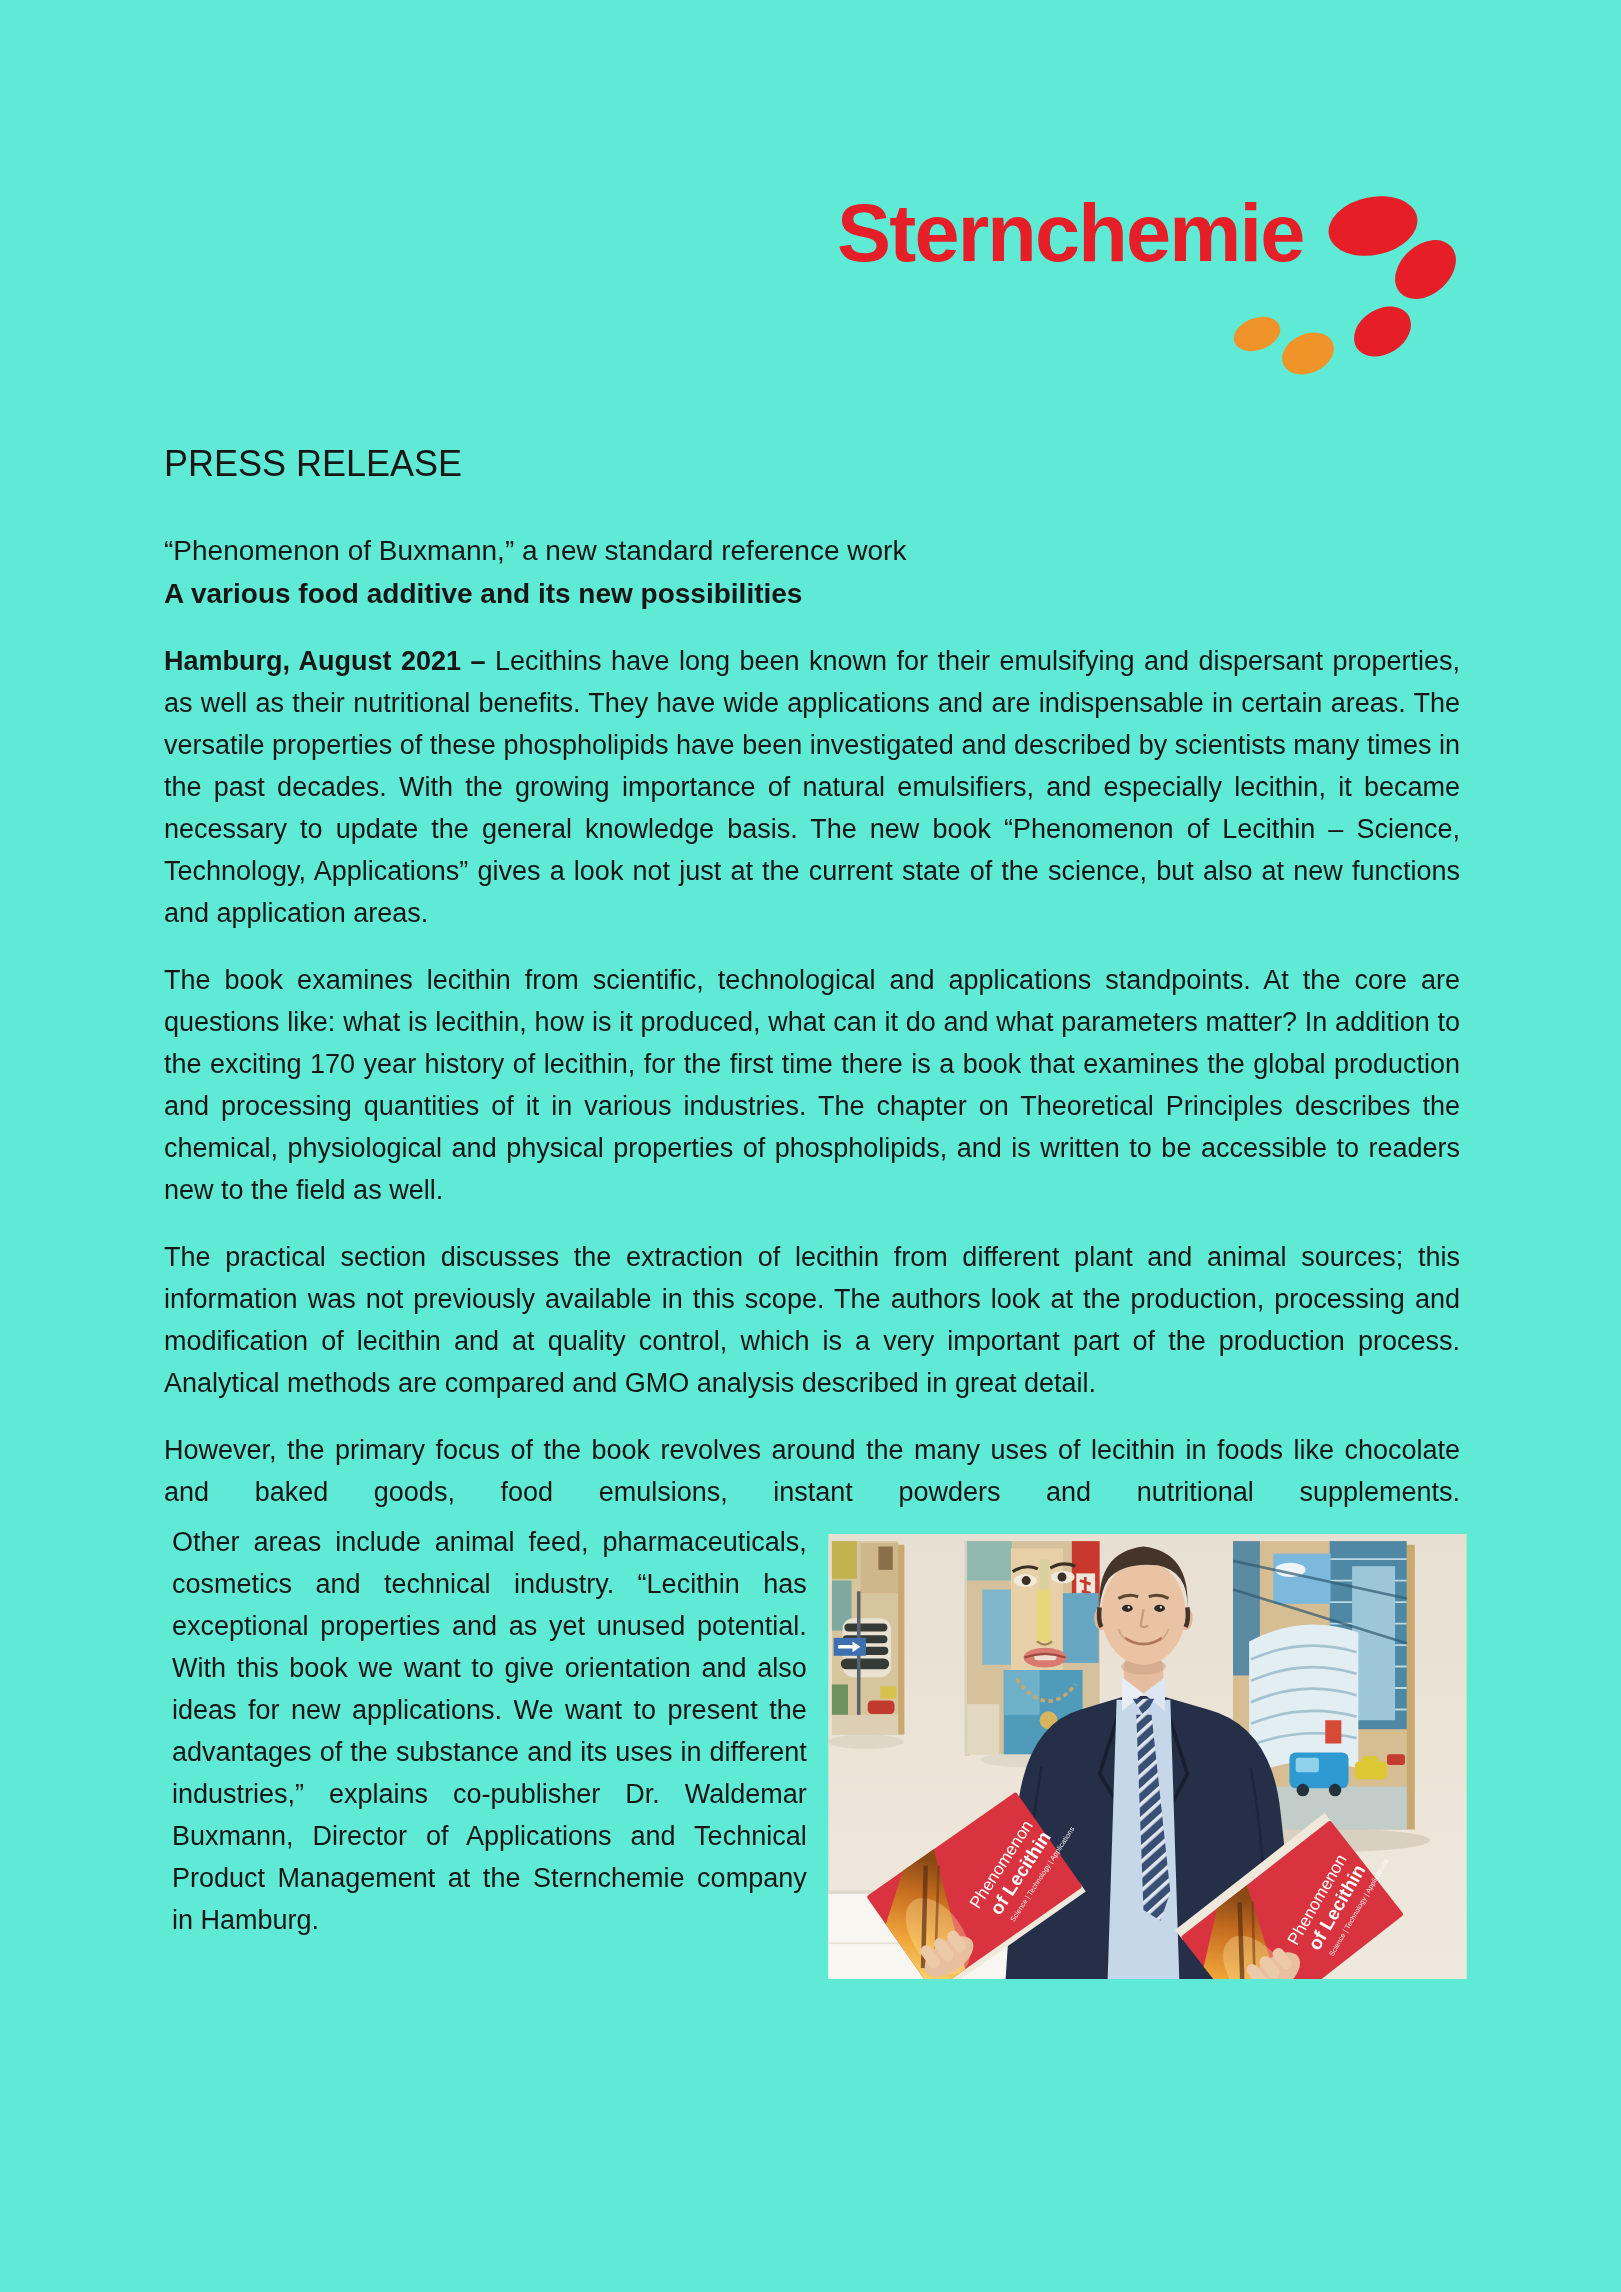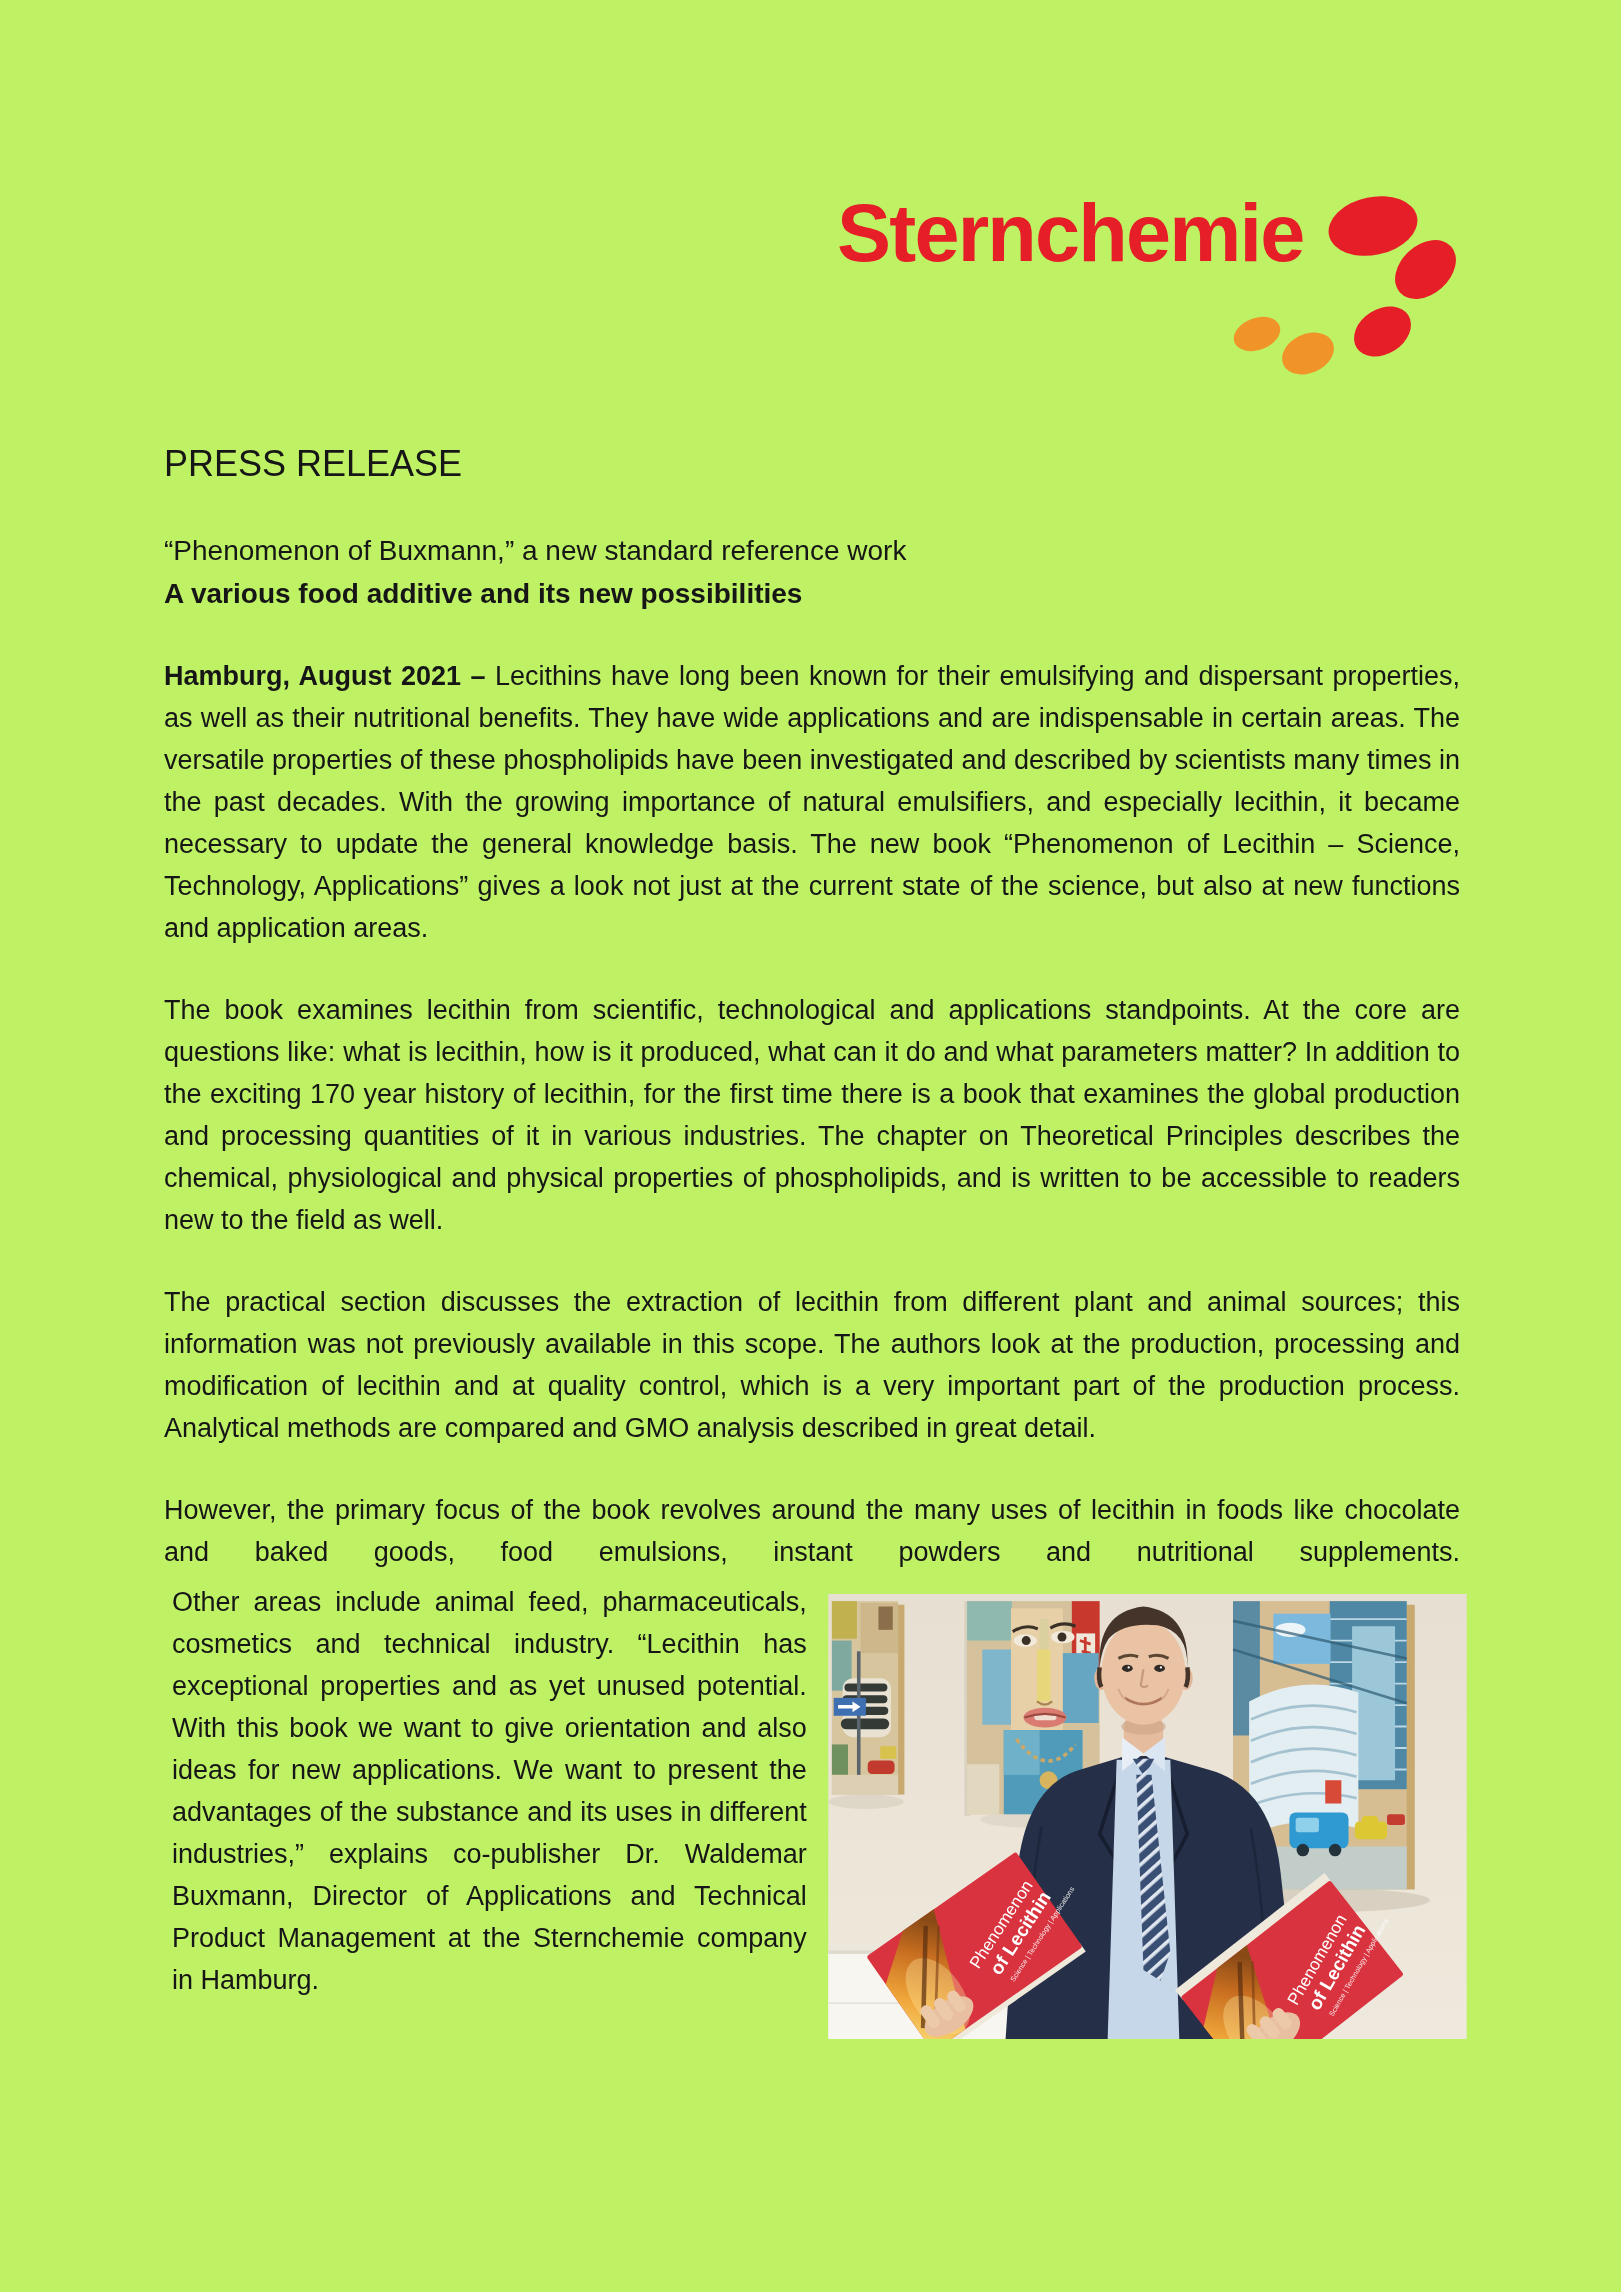--- a/index.html
+++ b/index.html
@@ -7,21 +7,21 @@
     --logo-orange:#f09328;
     --ink:#161616;
   }
   *{box-sizing:border-box;}
   html,body{margin:0;padding:0;}
   body{
     width:1622px;height:2293px;background:#ffffff;
     font-family:"Liberation Sans","DejaVu Sans",sans-serif;
     color:var(--ink);
   }
-  .page{width:1622px;height:2293px;padding:0 162px 0 164px;overflow:hidden;background:#bef264;}
+  .page{width:1622px;height:2293px;padding:0 162px 0 164px;overflow:hidden;background:#5eead4;}
 
   
   .logo-area{position:relative;height:208px;margin-top:170px;}
   .logo-text{
     position:absolute;left:673px;top:23px;
     font-size:81px;font-weight:bold;letter-spacing:-1.8px;line-height:1;
     color:var(--logo-red);
   }
   .dot{position:absolute;border-radius:50%;}
   .dot.red{background:var(--logo-red);}
@@ -30,21 +30,21 @@
   .dot2{left:1227px;top:75px;width:69px;height:49px;transform:rotate(-42deg);}
   .dot3{left:1188px;top:139px;width:61px;height:45px;transform:rotate(-32deg);}
   .dot4{left:1069px;top:148px;width:48px;height:32px;transform:rotate(-20deg);}
   .dot5{left:1117px;top:164px;width:54px;height:39px;transform:rotate(-24deg);}
 
   
   .kicker{margin-top:68px;font-size:36px;line-height:36px;}
   h1{margin:47px 0 0 0;font-size:28px;line-height:43px;font-weight:normal;}
   .title-line2{font-weight:bold;}
   .body-p{
-    margin:40px 0 0 0;font-size:27px;line-height:42px;
+    margin:25px 0 0 0;font-size:27px;line-height:42px;
     text-align:justify;
   }
   .body-p.intro{text-align-last:justify;}
   .p4-wrap-container{margin:0;}
   .body-p.wrap{margin:8px;}
 
   
   .photo{
     float:right;width:639px;height:445px;margin:12.5px -7.2px 0 21.5px;
     padding:0;

